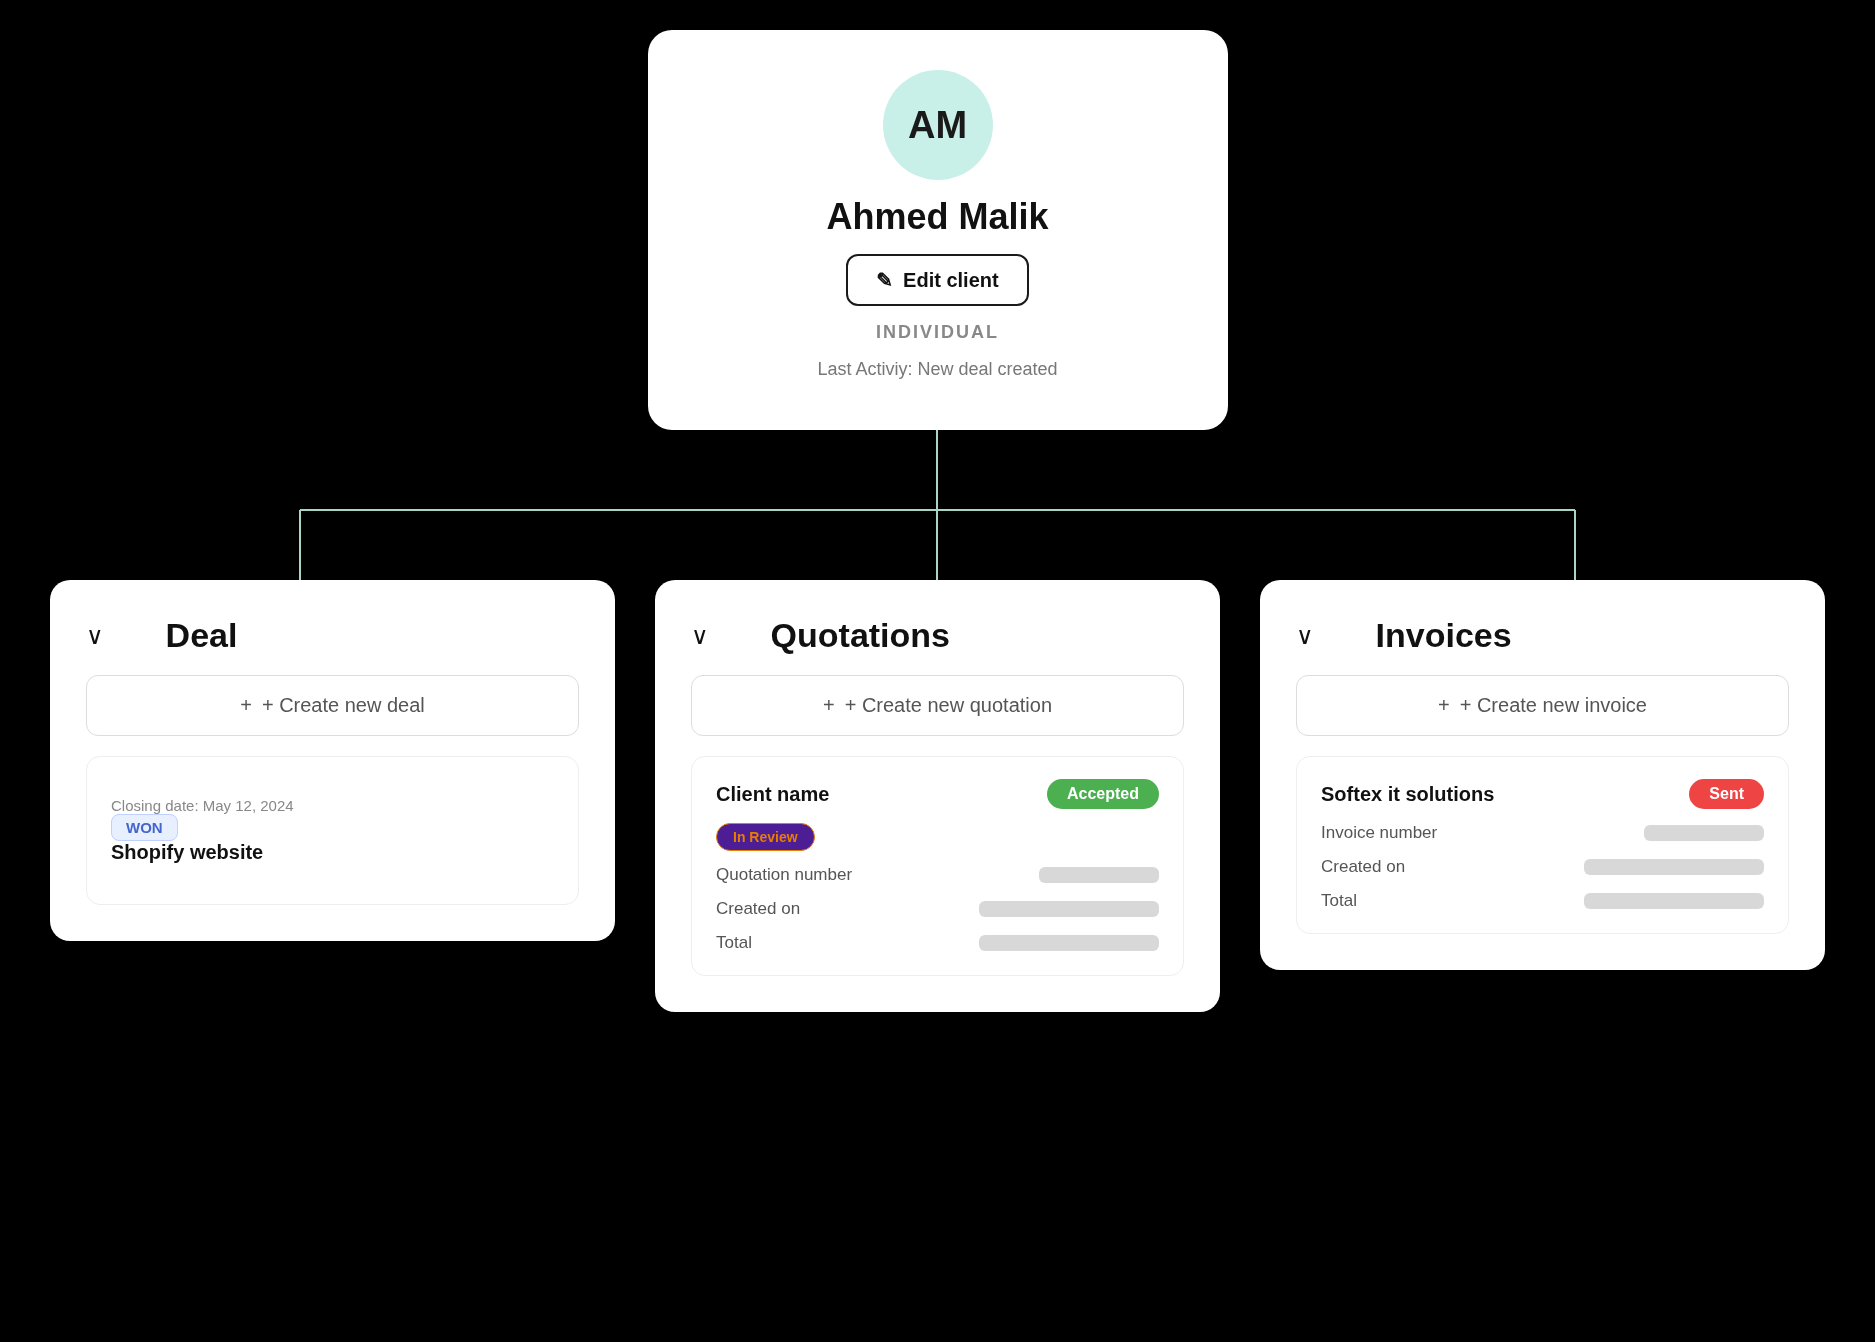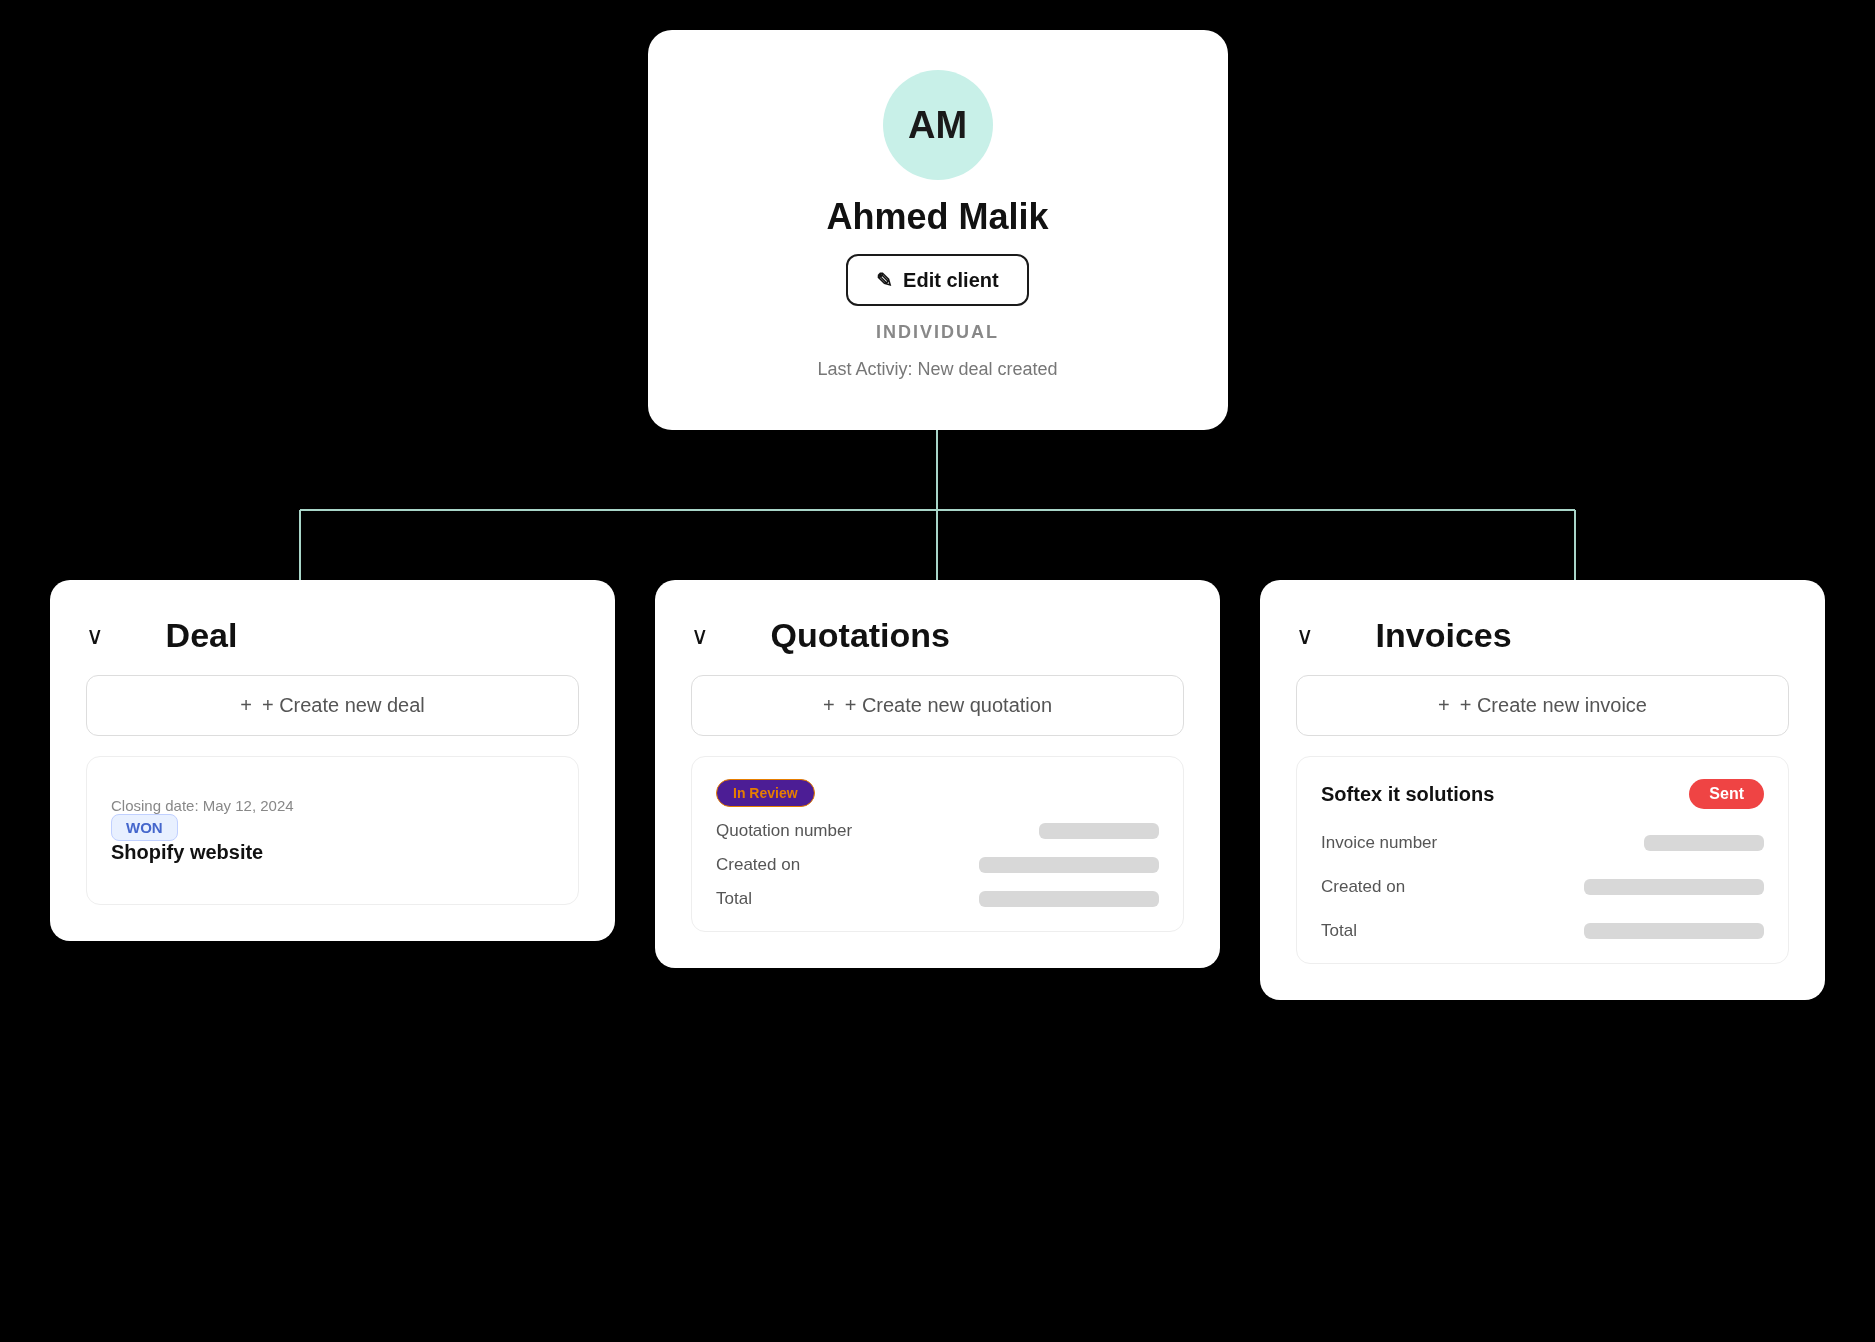--- a/index.html
+++ b/index.html
@@ -220,21 +220,21 @@
       width: 180px;
     }
 
     
     .invoice-item {
       border: 1.5px solid #eee;
       border-radius: 14px;
       padding: 22px 24px;
       display: flex;
       flex-direction: column;
-      gap: 24px;
+      gap: 14px;
     }
     .invoice-header-row {
       display: flex;
       align-items: center;
       justify-content: space-between;
     }
     .invoice-client-name {
       font-size: 20px;
       font-weight: 700;
       color: #111;
@@ -298,20 +298,24 @@
     <div class="section-card">
       <div class="section-header">
         <span class="chevron-icon">∨</span>
         <span class="section-title">Quotations</span>
       </div>
       <button class="create-btn">
         <span>+</span>
         <span>+ Create new quotation</span>
       </button>
       <div class="quotation-item">
+        <div class="quotation-header-row">
+          <span class="client-name-label">Client name</span>
+          <span class="badge-accepted">Accepted</span>
+        </div>
         <span class="badge-in-review">In Review</span>
         <div class="info-row">
           <span class="info-label">Quotation number</span>
           <div class="blur-bar"></div>
         </div>
         <div class="info-row">
           <span class="info-label">Created on</span>
           <div class="blur-bar blur-bar-long"></div>
         </div>
         <div class="info-row">

